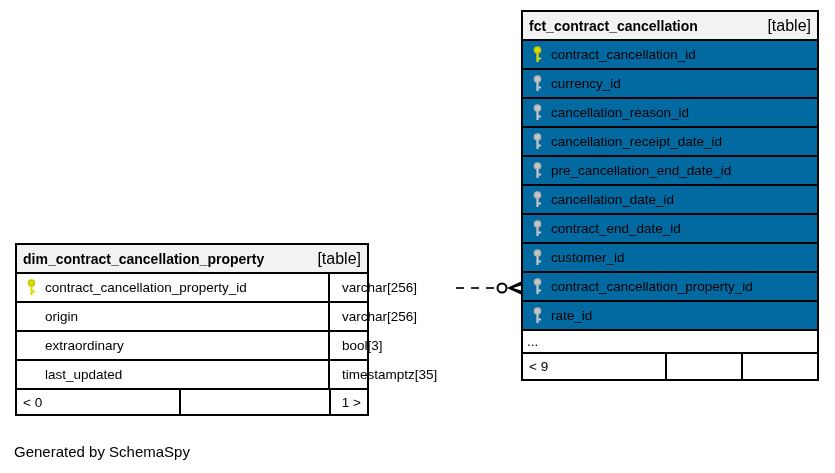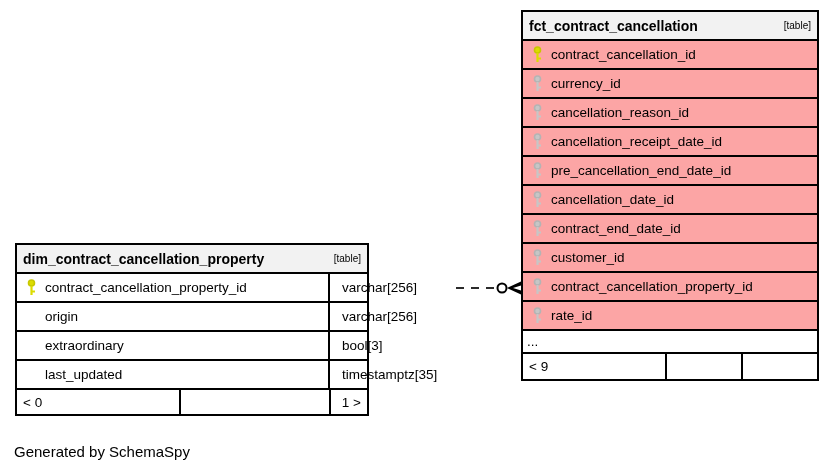--- a/index.html
+++ b/index.html
@@ -24,31 +24,31 @@
     height: 27px;
     flex: 0 0 27px;
     display: flex;
     align-items: center;
     justify-content: space-between;
     padding: 0 6px;
     border-bottom: 2px solid #000000;
     box-sizing: content-box;
   }
   .ttitle { font-weight: bold; font-size: 14px; white-space: nowrap; }
-  .ttag   { font-size: 10px; white-space: nowrap; }
+  .ttag   { font-size: 16px; white-space: nowrap; }
   .trow {
     height: 27px;
     flex: 0 0 27px;
     display: flex;
     align-items: center;
     border-bottom: 2px solid #000000;
     font-size: 13.5px;
     padding-left: 10px;
     box-sizing: content-box;
-    background: #fca5a5;
+    background: #0369a1;
   }
   .trow2 { display: flex; border-bottom: 2px solid #000000; height: 27px; flex: 0 0 27px; box-sizing: content-box; background:#ffffff; }
   .cell-name {
     flex: 0 0 313px;
     border-right: 2px solid #000000;
     display: flex; align-items: center;
     padding-left: 10px;
     box-sizing: border-box;
     font-size: 13.5px;
   }

